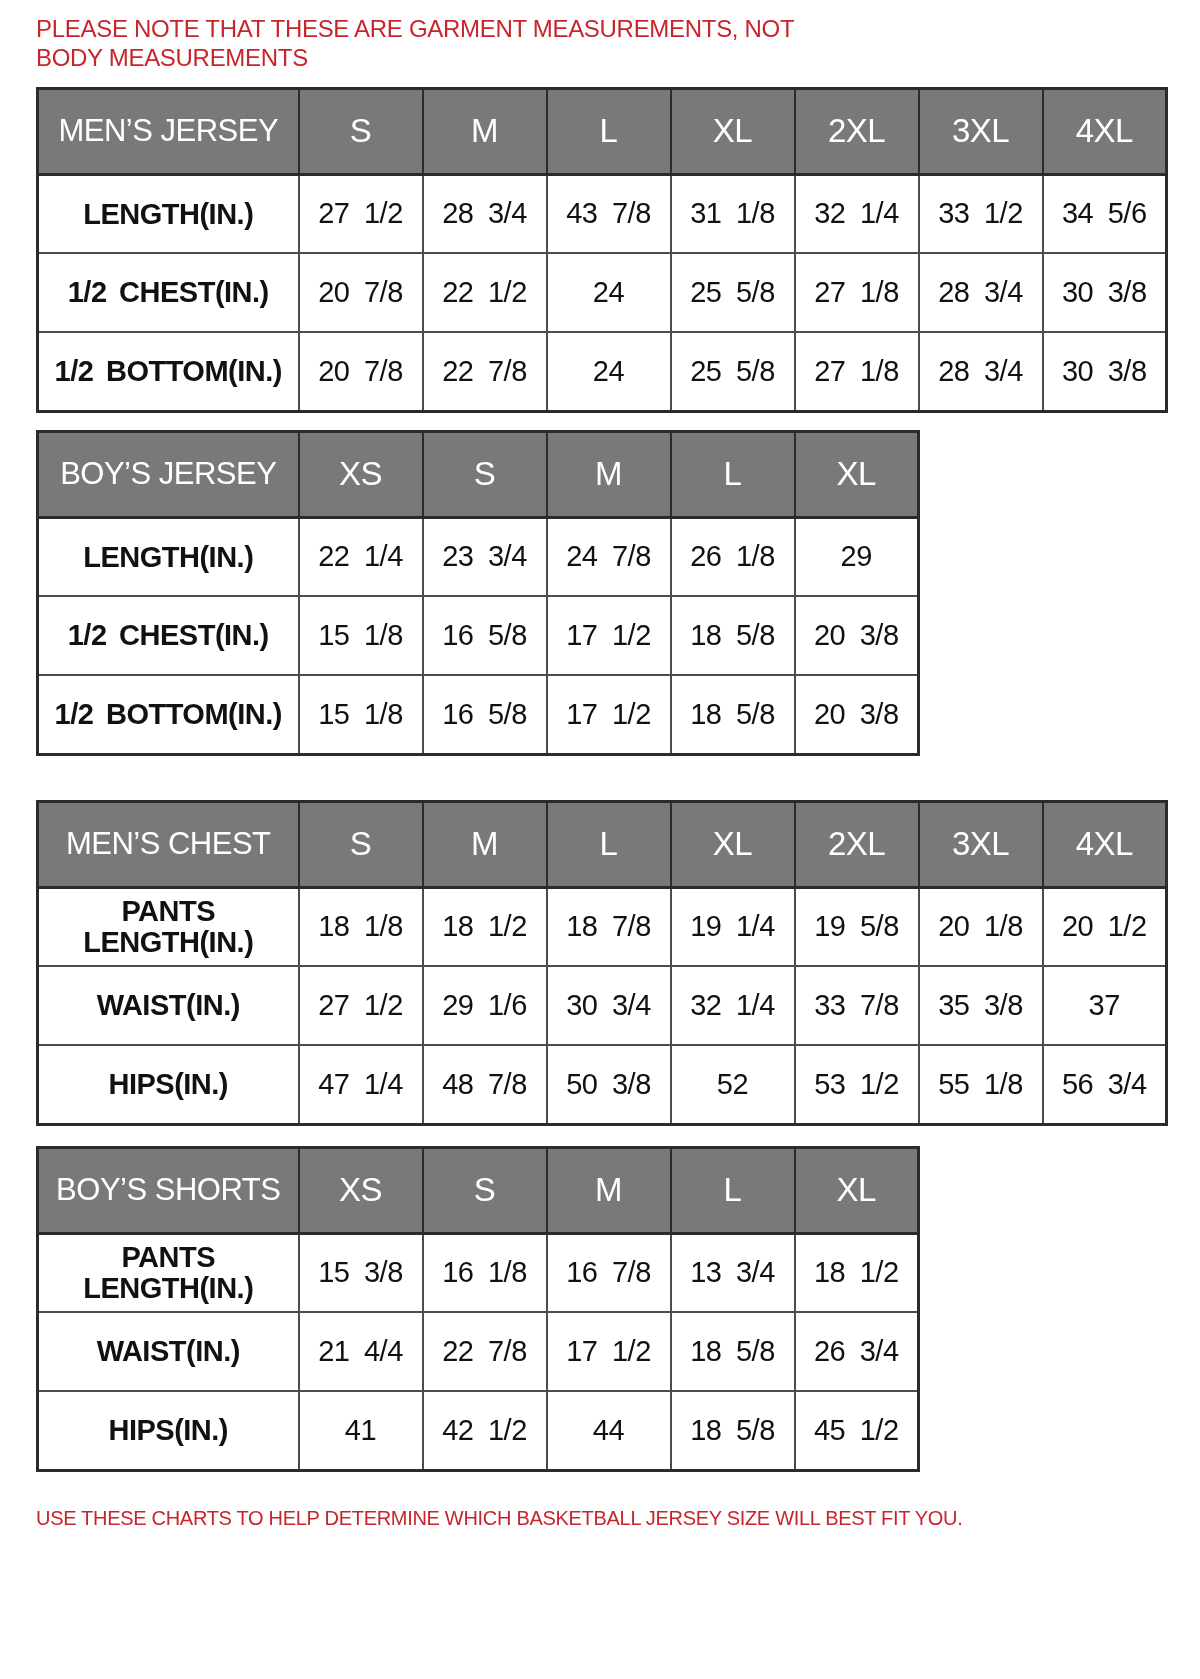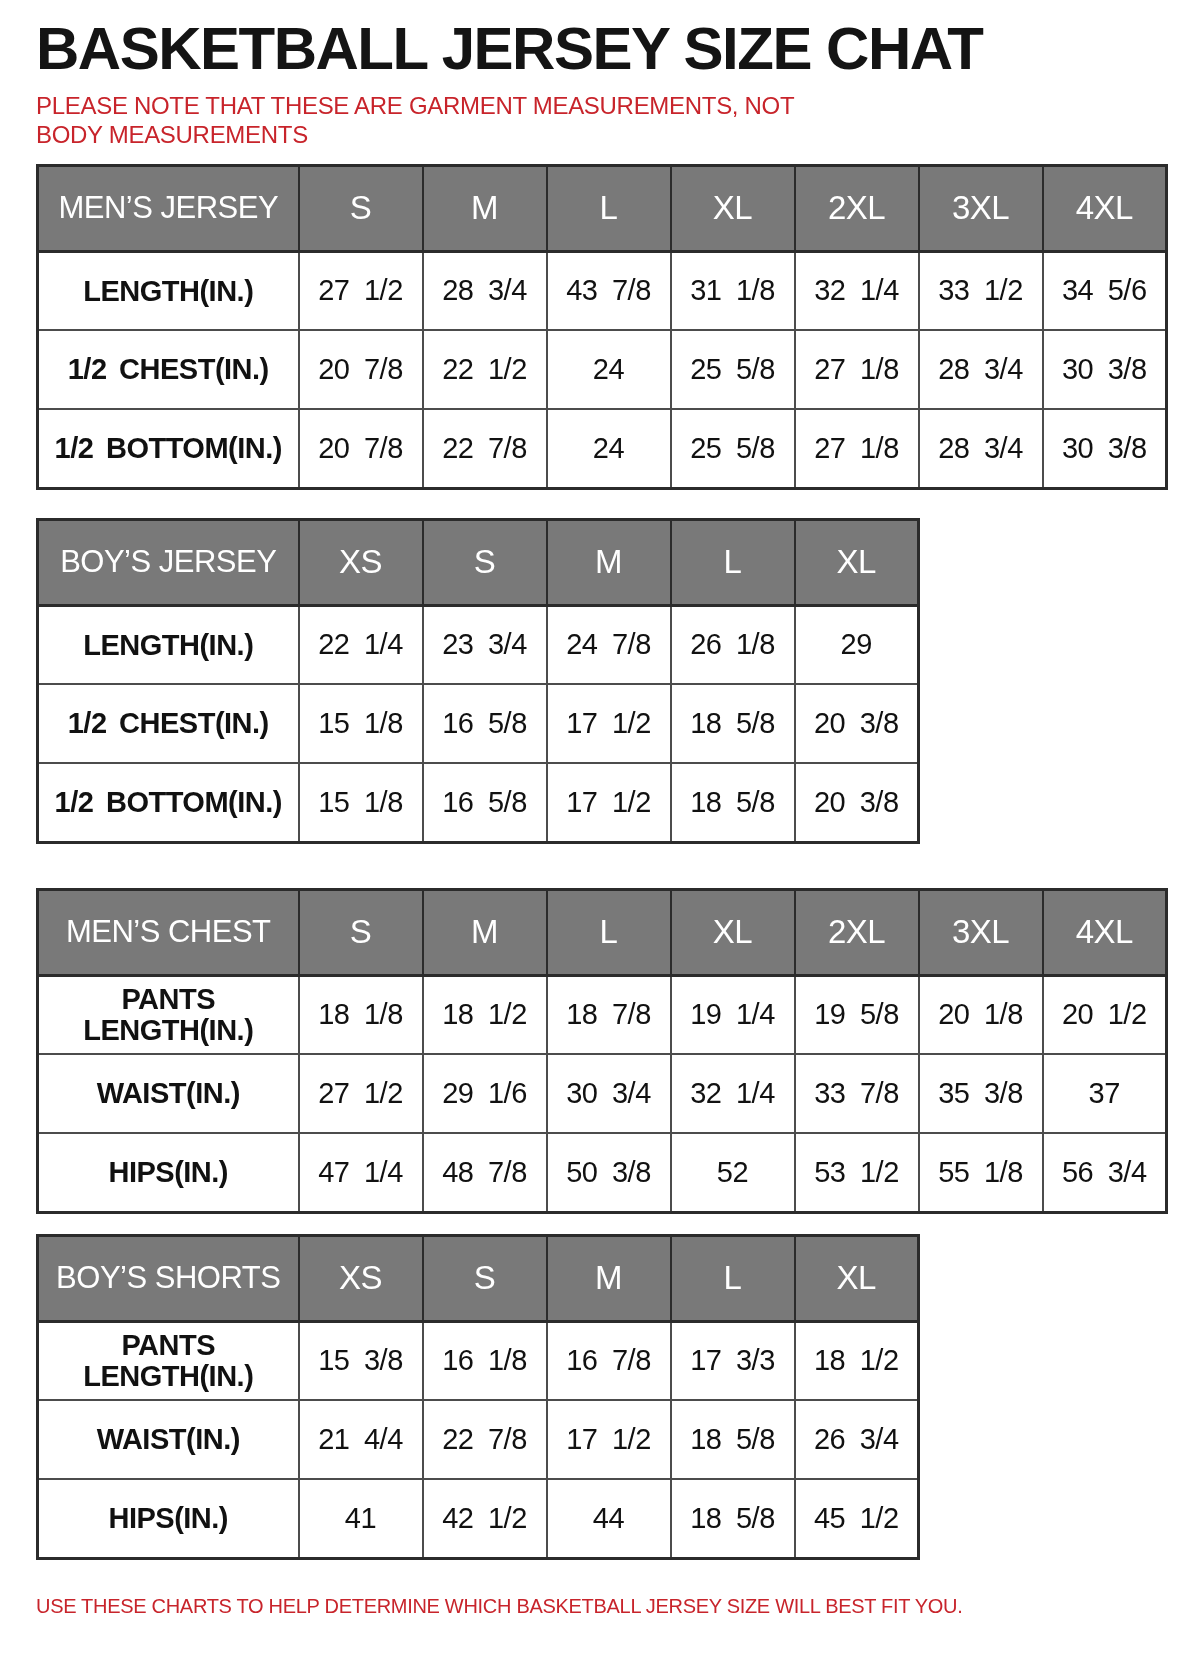--- a/index.html
+++ b/index.html
@@ -41,21 +41,21 @@
     font-size:20px;
     max-width:none;
     white-space:nowrap;
   }
   table.size-table{
     border-collapse:collapse;
     table-layout:fixed;
     border:3px solid var(--border-dark);
   }
   table.mb-sm{margin-bottom:20px;}
-  table.mb-md{margin-bottom:28px;padding-left:13px;}
+  table.mb-md{margin-bottom:17px;padding-left:13px;}
   table.mb-lg{margin-bottom:44px;padding-left:24px;}
   col.label-col{width:261px;}
   col.data-col{width:124px;}
   th,td{
     border:2px solid var(--border-inner);
     text-align:center;
     vertical-align:middle;
     padding:0;
     overflow:hidden;
   }
@@ -85,21 +85,20 @@
   td.num{
     word-spacing:7px;
     letter-spacing:-0.5px;
   }
 </style>
 </head>
 <body>
 
 <div class="page">
 
-  <h1 class="page-title">BASKETBALL JERSEY SIZE CHAT</h1>
 
   <p class="note top">PLEASE NOTE THAT THESE ARE GARMENT MEASUREMENTS, NOT BODY MEASUREMENTS</p>
 
   <table class="size-table mb-md">
     <colgroup>
         <col class="label-col">
         <col class="data-col">
         <col class="data-col">
         <col class="data-col">
         <col class="data-col">
@@ -277,21 +276,21 @@
         <th>XL</th>
       </tr>
     </thead>
     <tbody>
       <tr>
         <td class="row-label">PANTS
 LENGTH(IN.)</td>
         <td class="num">15 3/8</td>
         <td class="num">16 1/8</td>
         <td class="num">16 7/8</td>
-        <td class="num">17 3/3</td>
+        <td class="num">13 3/4</td>
         <td class="num">18 1/2</td>
       </tr>
       <tr>
         <td class="row-label">WAIST(IN.)</td>
         <td class="num">21 4/4</td>
         <td class="num">22 7/8</td>
         <td class="num">17 1/2</td>
         <td class="num">18 5/8</td>
         <td class="num">26 3/4</td>
       </tr>

